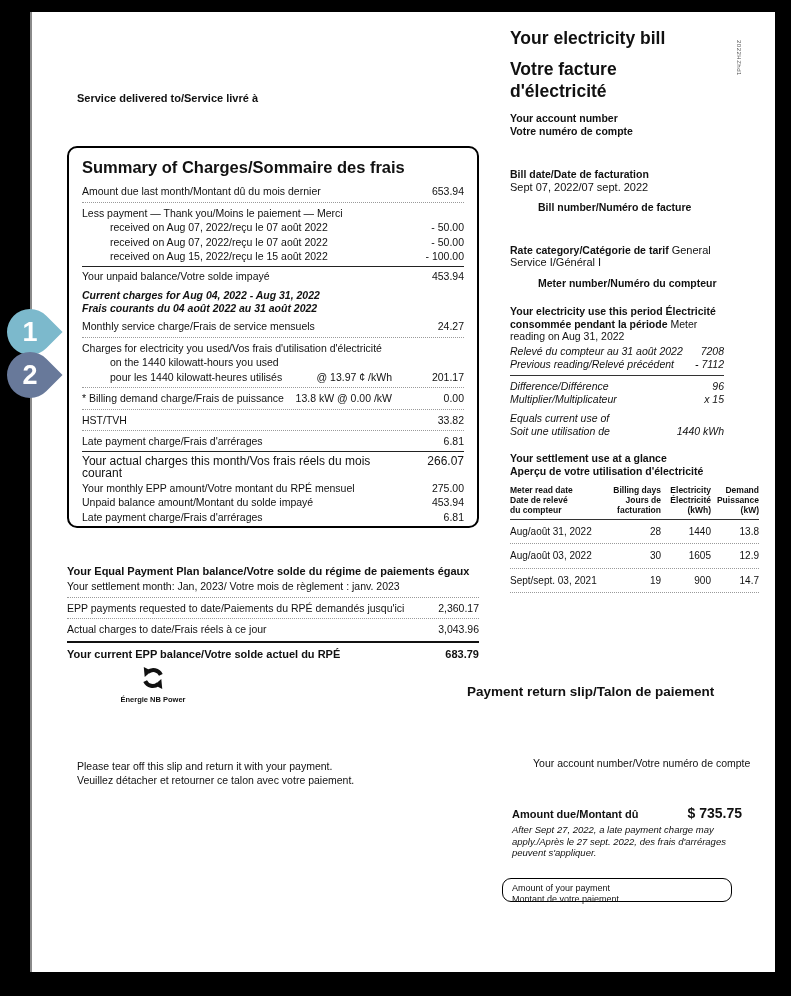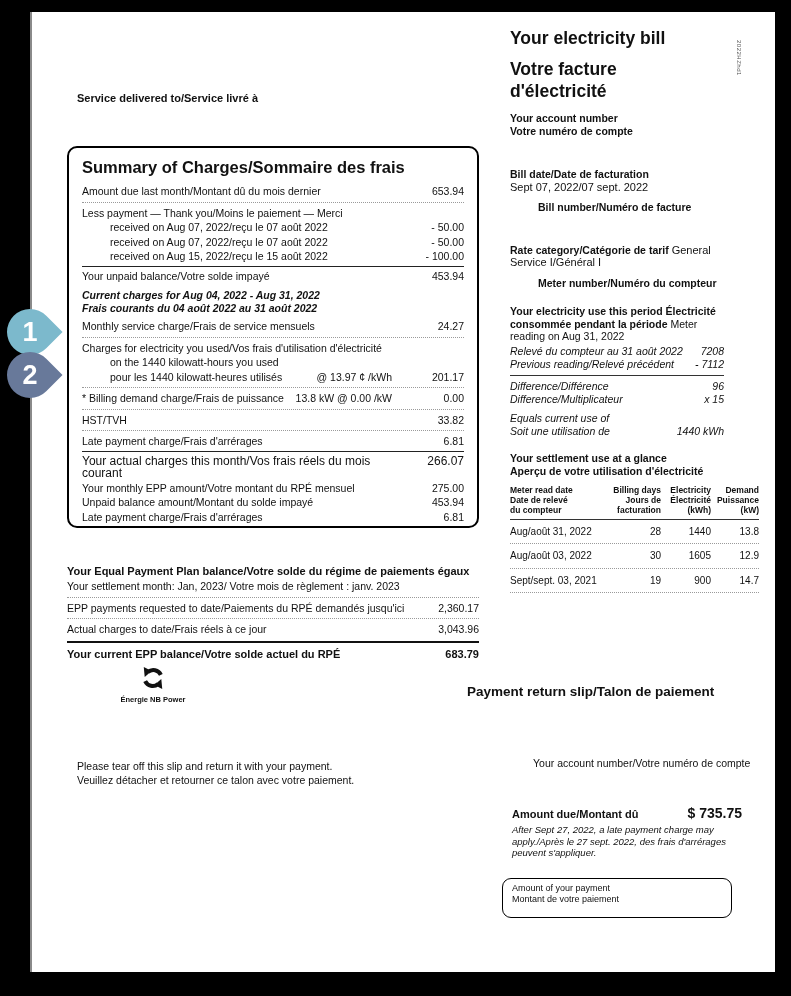--- a/index.html
+++ b/index.html
@@ -63,21 +63,21 @@
   .logo-text{font-size:7.5px;font-weight:bold;margin-top:1px;}
   
   .slip-title{position:absolute;left:435px;top:672px;font-size:13.5px;font-weight:bold;}
   .tear{position:absolute;left:45px;top:747px;font-size:10.5px;line-height:14px;}
   .slip-acct{position:absolute;left:501px;top:745px;font-size:10.5px;}
   .slip-amt{position:absolute;left:480px;top:793px;width:230px;}
   .sa-row{display:flex;align-items:baseline;}
   .sa-row .lab{font-size:11px;font-weight:bold;flex:1;}
   .sa-row .val{font-size:14px;font-weight:bold;white-space:nowrap;margin-left:20px;}
   .sa-note{font-size:9.5px;font-style:italic;line-height:11.5px;margin-top:3px;width:228px;}
-  .paybox{position:absolute;left:470px;top:866px;width:230px;height:40px;box-sizing:border-box;
+  .paybox{position:absolute;left:470px;top:866px;width:230px;height:24px;box-sizing:border-box;
           border:1.5px solid #000;border-radius:9px;padding:4px 9px;font-size:9px;line-height:11px;}
   
   .callout{position:absolute;width:46px;height:46px;border-radius:50% 50% 0 50%;
            transform:rotate(-45deg);display:flex;align-items:center;justify-content:center;}
   .callout span{transform:rotate(45deg);color:#fff;font-size:27px;font-weight:bold;
                 font-family:"Liberation Sans",sans-serif;}
   .c1{left:7px;top:309px;background:#7cb9cc;}
   .c2{left:7px;top:352px;background:#68799a;}
 </style>
 </head>
@@ -217,21 +217,21 @@
         <div class="urow">
           <span class="lab">Previous reading/Relevé précédent</span>
           <span class="val">- 7112</span>
         </div>
         <div class="usep"></div>
         <div class="urow">
           <span class="lab">Difference/Différence</span>
           <span class="val">96</span>
         </div>
         <div class="urow">
-          <span class="lab">Difference/Multiplicateur</span>
+          <span class="lab">Multiplier/Multiplicateur</span>
           <span class="val">x 15</span>
         </div>
         <div class="urow" style="margin-top:6px;">
           <span class="lab">Equals current use of</span>
         </div>
         <div class="urow">
           <span class="lab">Soit une utilisation de</span>
           <span class="val">1440 kWh</span>
         </div>
       </div>

